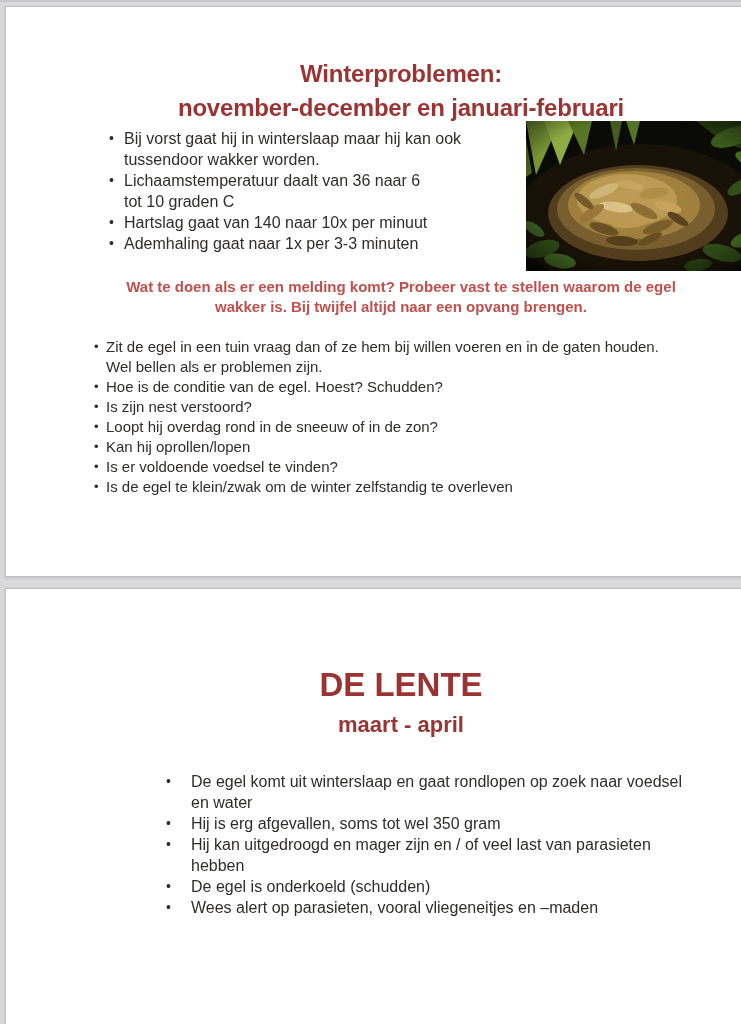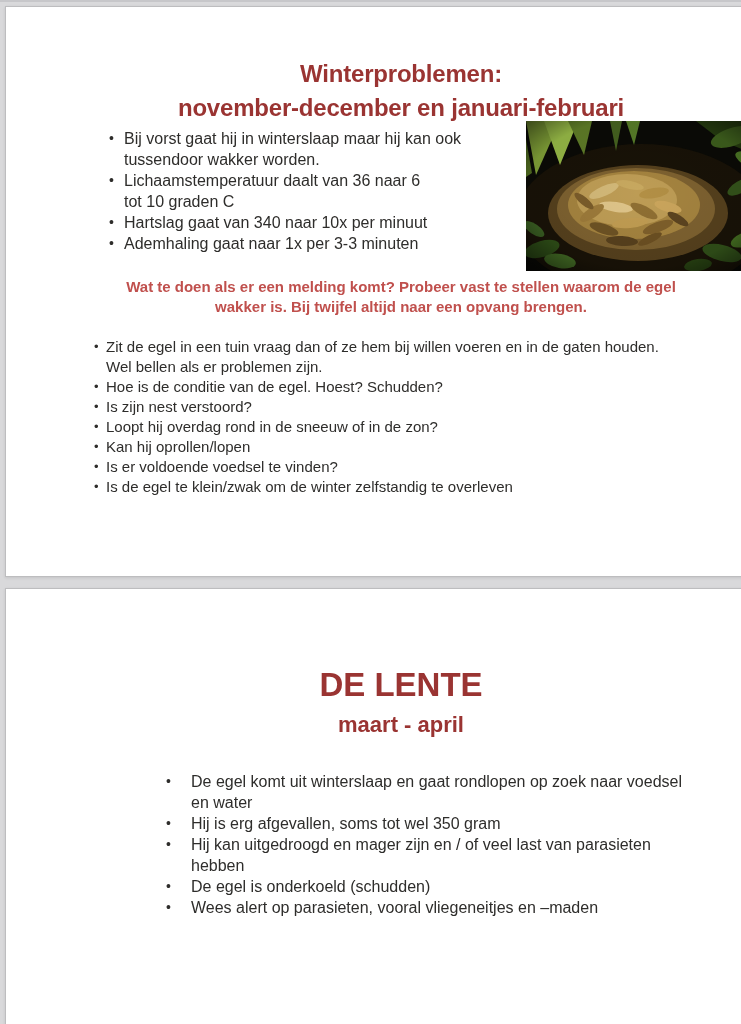--- a/index.html
+++ b/index.html
@@ -139,21 +139,21 @@
         <span class="b-text">Bij vorst gaat hij in winterslaap maar hij kan ook
 tussendoor wakker worden.</span>
       </div>
       <div class="b-item">
         <span class="b-marker">•</span>
         <span class="b-text">Lichaamstemperatuur daalt van 36 naar 6
 tot 10 graden C</span>
       </div>
       <div class="b-item">
         <span class="b-marker">•</span>
-        <span class="b-text">Hartslag gaat van 340 naar 10x per minuut</span>
+        <span class="b-text">Hartslag gaat van 140 naar 10x per minuut</span>
       </div>
       <div class="b-item">
         <span class="b-marker">•</span>
         <span class="b-text">Ademhaling gaat naar 1x per 3-3 minuten</span>
       </div>
     </div>
 
     <div class="warning" style="color:#c0504d;">Wat te doen als er een melding komt? Probeer vast te stellen waarom de egel
 wakker is. Bij twijfel altijd naar een opvang brengen.</div>
 

